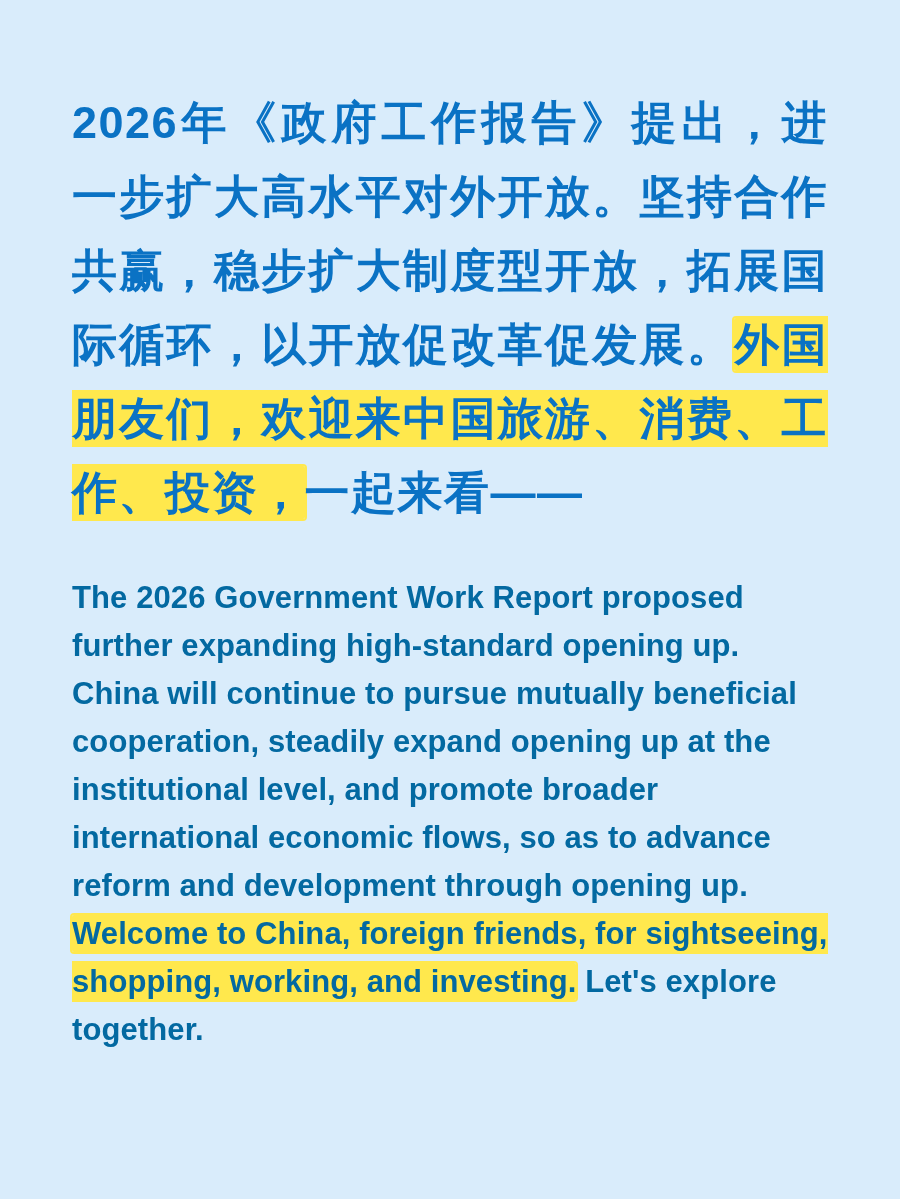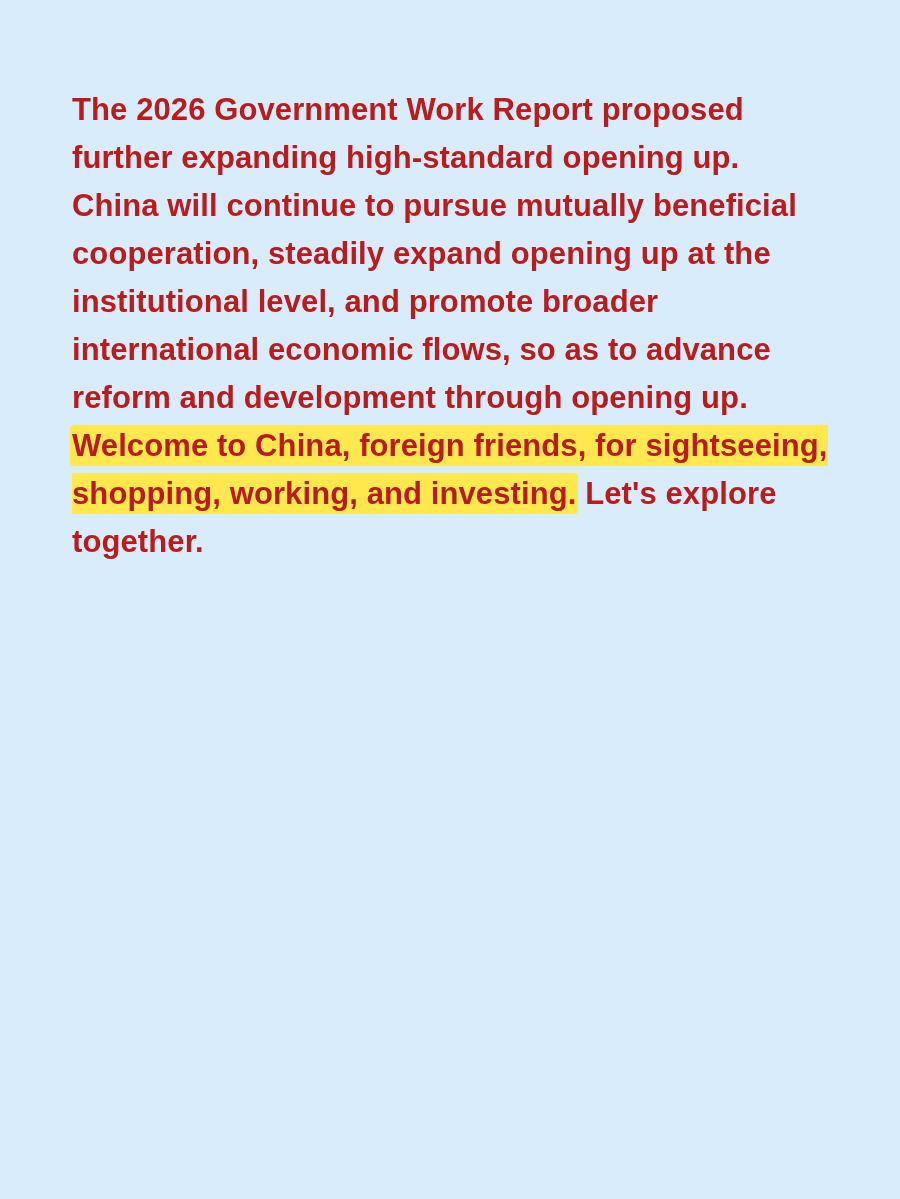--- a/index.html
+++ b/index.html
@@ -35,35 +35,36 @@
   }
   .cn-block .hl {
     background: #ffe84d;
     box-shadow: 0 0 0 2px #ffe84d;
     border-radius: 2px;
     padding: 1px 0;
   }
 
   
   .en-block {
-    color: #b91c1c;
+    color: #0369a1;
     font-size: 31px;
     line-height: 48px;
     font-weight: 700;
     margin: 0;
     letter-spacing: 0.1px;
   }
   .en-block .hl {
     background: #ffe84d;
     box-shadow: 0 0 0 2px #ffe84d;
     border-radius: 2px;
     padding: 1px 0;
   }
 </style>
 </head>
 <body>
 
 <div class="poster">
 
+  <p class="cn-block"><span>2026年《政府工作报告》提出，进一步扩大高水平对外开放。坚持合作共赢，稳步扩大制度型开放，拓展国际循环，以开放促改革促发展。</span><span class="hl">外国朋友们，欢迎来中国旅游、消费、工作、投资，</span><span>一起来看——</span></p>
 
   <p class="en-block"><span>The 2026 Government Work Report proposed further expanding high-standard opening up. China will continue to pursue mutually beneficial cooperation, steadily expand opening up at the institutional level, and promote broader international economic flows, so as to advance reform and development through opening up. </span><span class="hl">Welcome to China, foreign friends, for sightseeing, shopping, working, and investing.</span><span> Let's explore together.</span></p>
 
 </div>
 
 </body></html>

